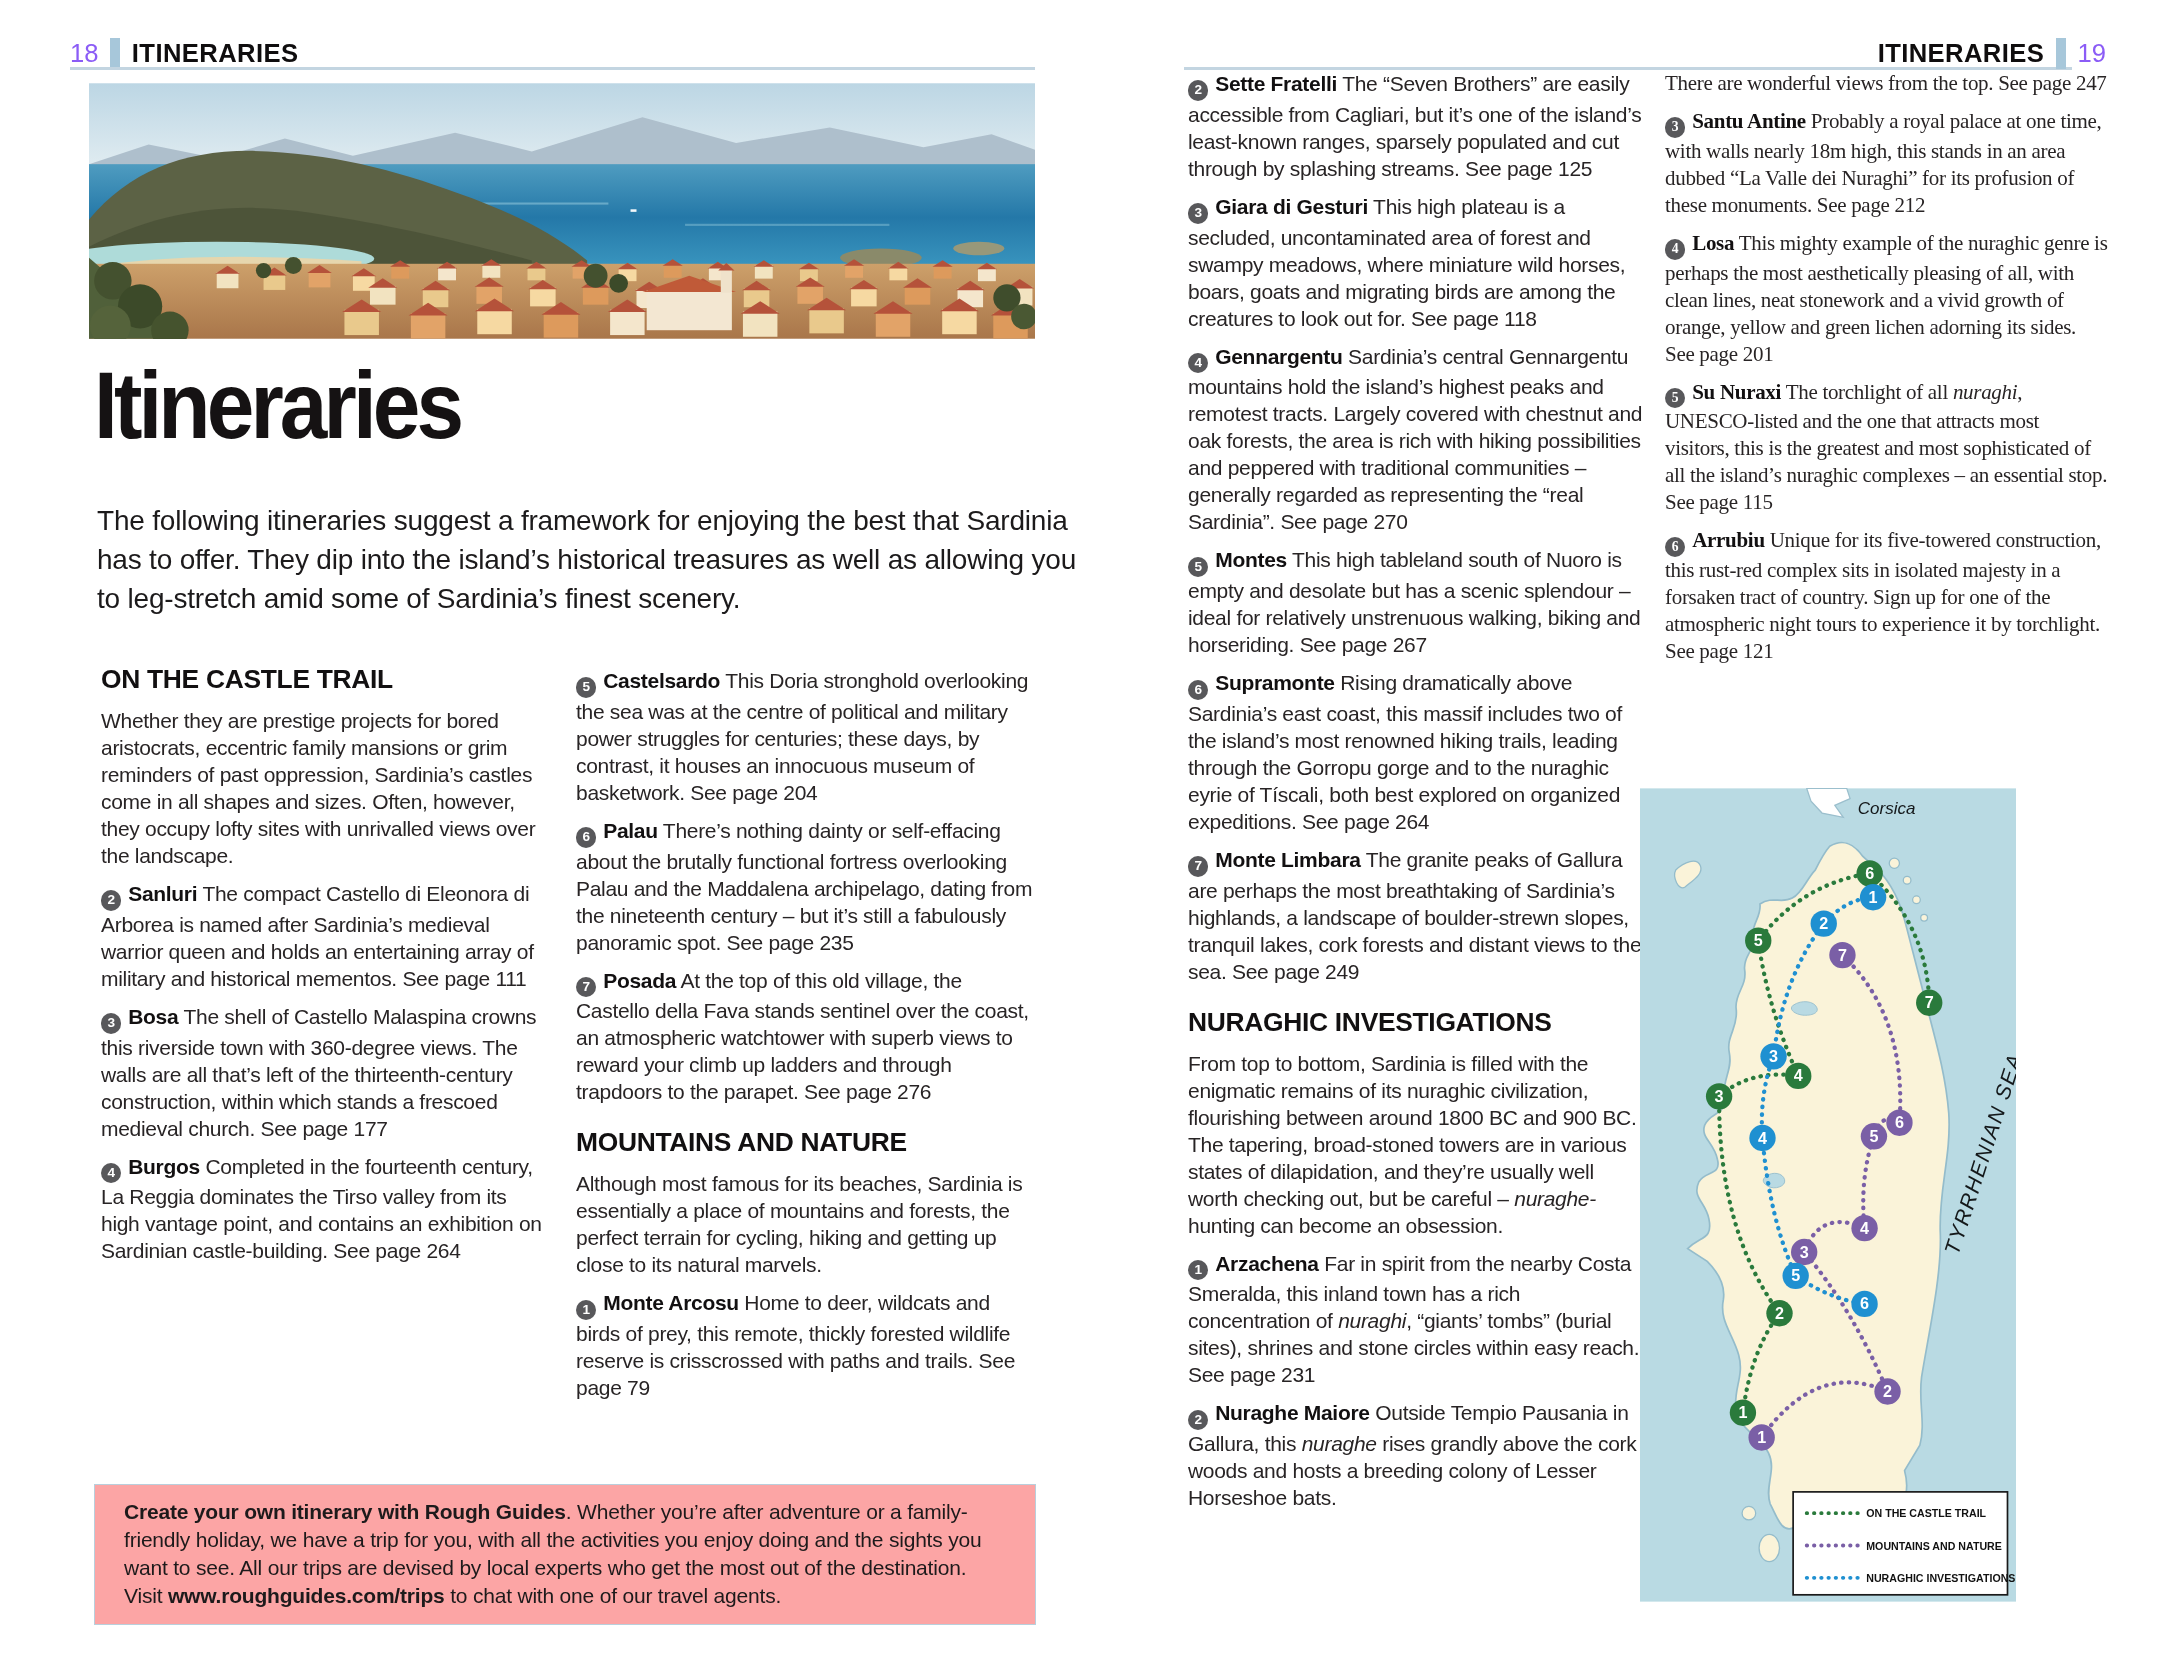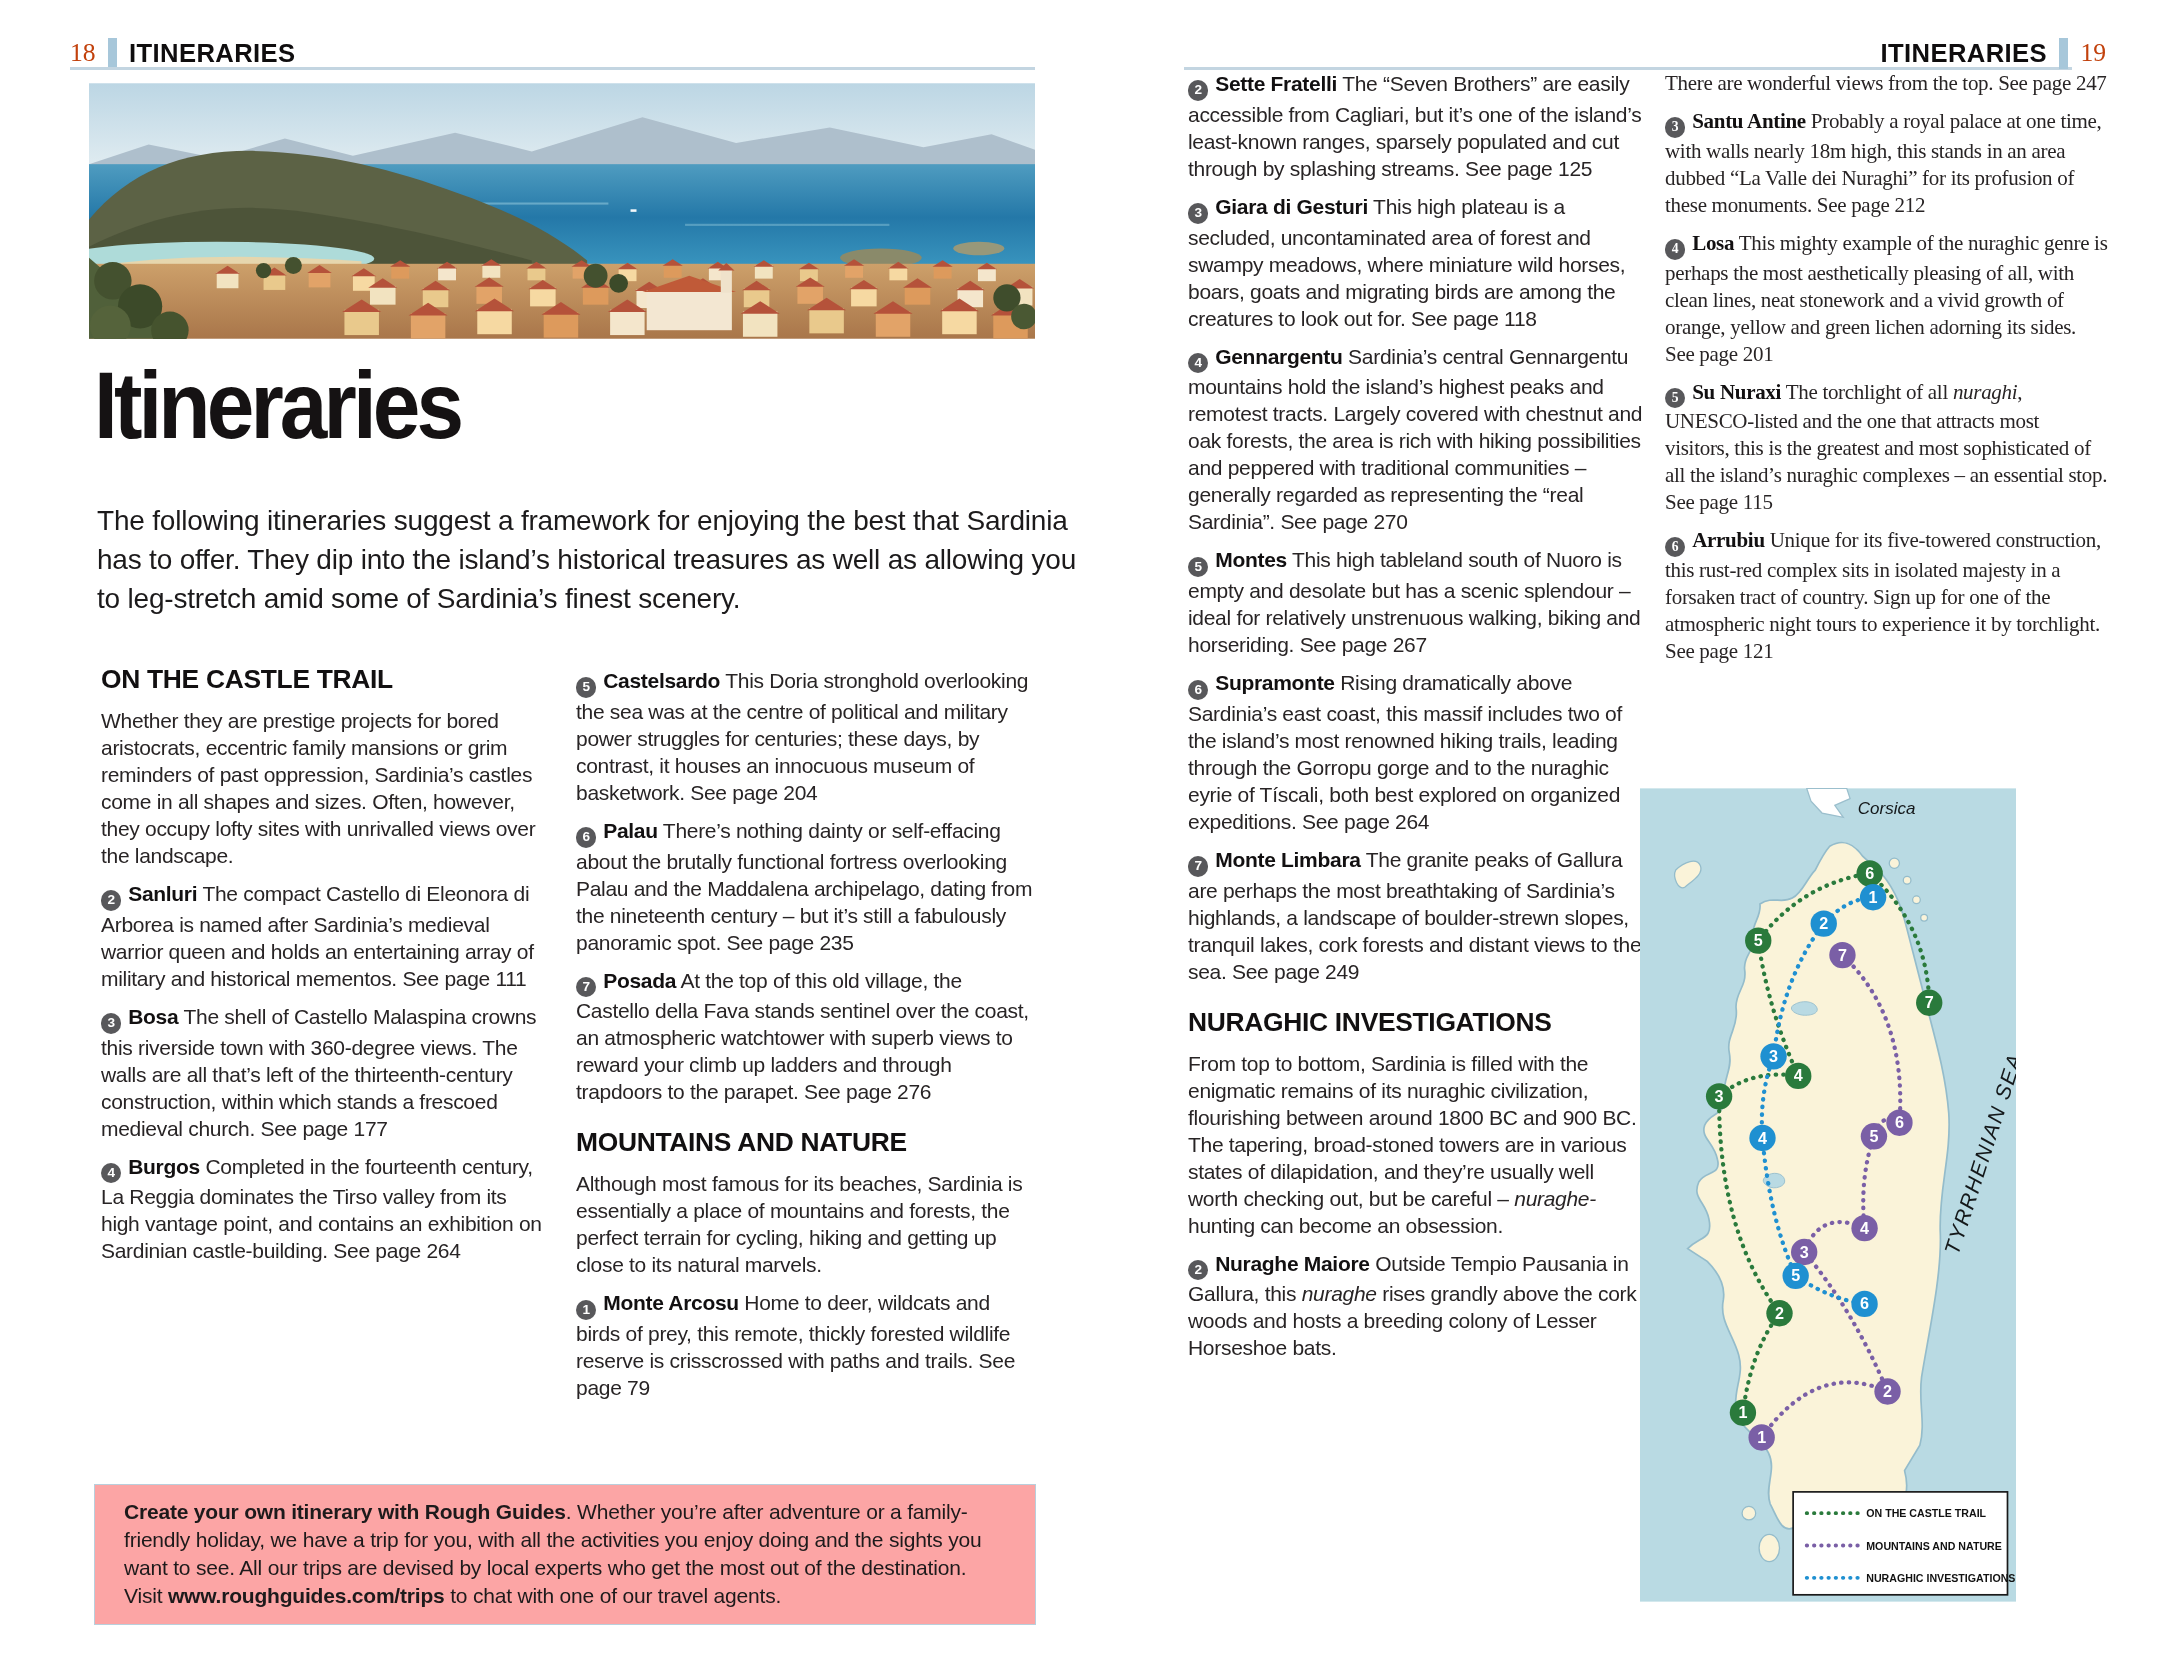--- a/index.html
+++ b/index.html
@@ -3,21 +3,21 @@
 <meta charset="utf-8">
 <style>
   html,body{margin:0;padding:0;}
   body{
     width:2181px;height:1674px;position:relative;background:#ffffff;
     font-family:"Liberation Sans",sans-serif;color:#282425;overflow:hidden;
   }
   .abs{position:absolute;}
   
   .runhead{display:flex;align-items:center;gap:12px;height:34px;}
-  .runhead .pgnum{font-size:25.6px;color:#c2410c;font-family:Liberation Serif, serif;}
+  .runhead .pgnum{font-size:25.6px;color:#8b5cf6;}
   .runhead .rh-title{font-size:25.6px;font-weight:bold;color:#0f0d0e;letter-spacing:0.4px;}
   .hdr-bar{width:9.4px;height:31px;background:#a7c7da;}
   .hdr-rule{height:2.6px;background:#c3d5e1;}
   
   .hero-title{
     font-size:95px;font-weight:bold;color:#151213;letter-spacing:-4.3px;
     transform:scaleX(.9);transform-origin:left top;white-space:nowrap;line-height:1;
   }
   .hero-intro{font-size:28px;line-height:39px;letter-spacing:-0.2px;color:#1c1a1b;}
   
@@ -190,20 +190,21 @@
 
 <div class="abs col" style="left:1188px;top:70px;width:457px;">
   <p><span class="nbad">2</span><b>Sette Fratelli</b><span> The “Seven Brothers” are easily accessible from Cagliari, but it’s one of the island’s least-known ranges, sparsely populated and cut through by splashing streams. See page 125</span></p>
   <p><span class="nbad">3</span><b>Giara di Gesturi</b><span> This high plateau is a secluded, uncontaminated area of forest and swampy meadows, where miniature wild horses, boars, goats and migrating birds are among the creatures to look out for. See page 118</span></p>
   <p><span class="nbad">4</span><b>Gennargentu</b><span> Sardinia’s central Gennargentu mountains hold the island’s highest peaks and remotest tracts. Largely covered with chestnut and oak forests, the area is rich with hiking possibilities and peppered with traditional communities – generally regarded as representing the “real Sardinia”. See page 270</span></p>
   <p><span class="nbad">5</span><b>Montes</b><span> This high tableland south of Nuoro is empty and desolate but has a scenic splendour – ideal for relatively unstrenuous walking, biking and horseriding. See page 267</span></p>
   <p><span class="nbad">6</span><b>Supramonte</b><span> Rising dramatically above Sardinia’s east coast, this massif includes two of the island’s most renowned hiking trails, leading through the Gorropu gorge and to the nuraghic eyrie of Tíscali, both best explored on organized expeditions. See page 264</span></p>
   <p><span class="nbad">7</span><b>Monte Limbara</b><span> The granite peaks of Gallura are perhaps the most breathtaking of Sardinia’s highlands, a landscape of boulder-strewn slopes, tranquil lakes, cork forests and distant views to the sea. See page 249</span></p>
   <h2 class="section mt">NURAGHIC INVESTIGATIONS</h2>
   <p><span>From top to bottom, Sardinia is filled with the enigmatic remains of its nuraghic civilization, flourishing between around 1800 BC and 900 BC. The tapering, broad-stoned towers are in various states of dilapidation, and they’re usually well worth checking out, but be careful – </span><i>nuraghe-</i><span>hunting can become an obsession.</span></p>
+  <p><span class="nbad">1</span><b>Arzachena</b><span> Far in spirit from the nearby Costa Smeralda, this inland town has a rich concentration of </span><i>nuraghi</i><span>, “giants’ tombs” (burial sites), shrines and stone circles within easy reach. See page 231</span></p>
   <p><span class="nbad">2</span><b>Nuraghe Maiore</b><span> Outside Tempio Pausania in Gallura, this </span><i>nuraghe</i><span> rises grandly above the cork woods and hosts a breeding colony of Lesser Horseshoe bats.</span></p>
 </div>
 
 <div class="abs col" style="left:1665px;top:70px;width:443px;font-family:Liberation Serif, serif;">
   <p>There are wonderful views from the top. See page 247</p>
   <p><span class="nbad">3</span><b>Santu Antine</b><span> Probably a royal palace at one time, with walls nearly 18m high, this stands in an area dubbed “La Valle dei Nuraghi” for its profusion of these monuments. See page 212</span></p>
   <p><span class="nbad">4</span><b>Losa</b><span> This mighty example of the nuraghic genre is perhaps the most aesthetically pleasing of all, with clean lines, neat stonework and a vivid growth of orange, yellow and green lichen adorning its sides. See page 201</span></p>
   <p><span class="nbad">5</span><b>Su Nuraxi</b><span> The torchlight of all </span><i>nuraghi</i><span>, UNESCO-listed and the one that attracts most visitors, this is the greatest and most sophisticated of all the island’s nuraghic complexes – an essential stop. See page 115</span></p>
   <p><span class="nbad">6</span><b>Arrubiu</b><span> Unique for its five-towered construction, this rust-red complex sits in isolated majesty in a forsaken tract of country. Sign up for one of the atmospheric night tours to experience it by torchlight. See page 121</span></p>
 </div>

